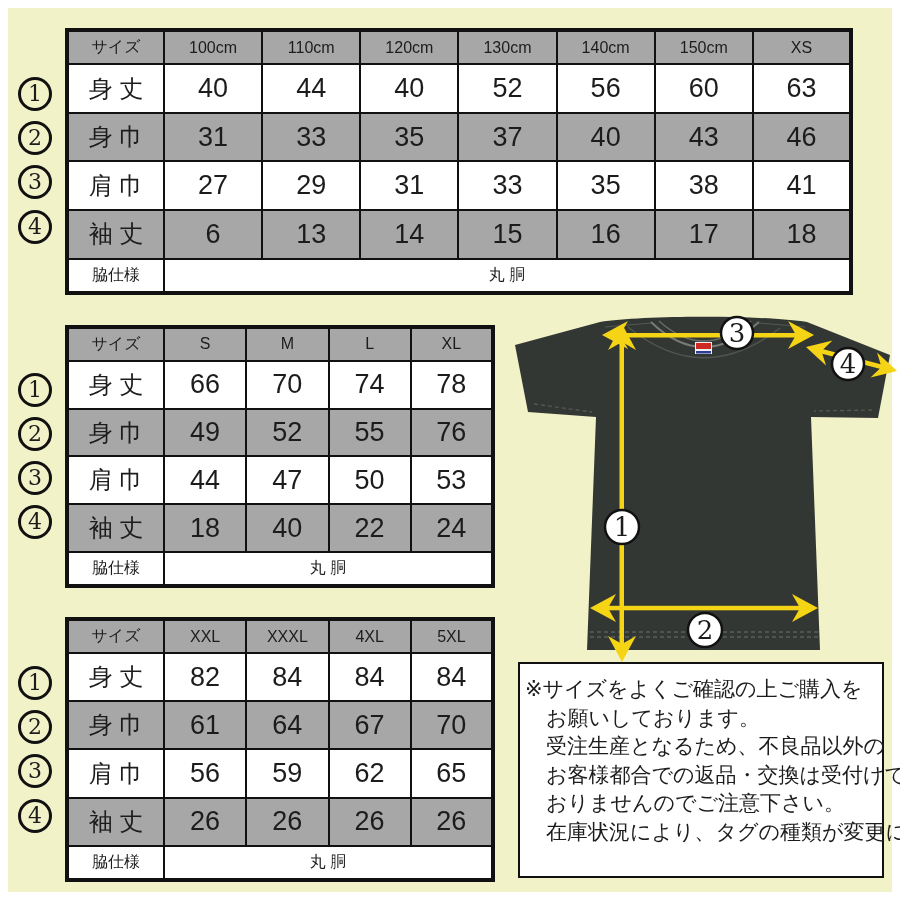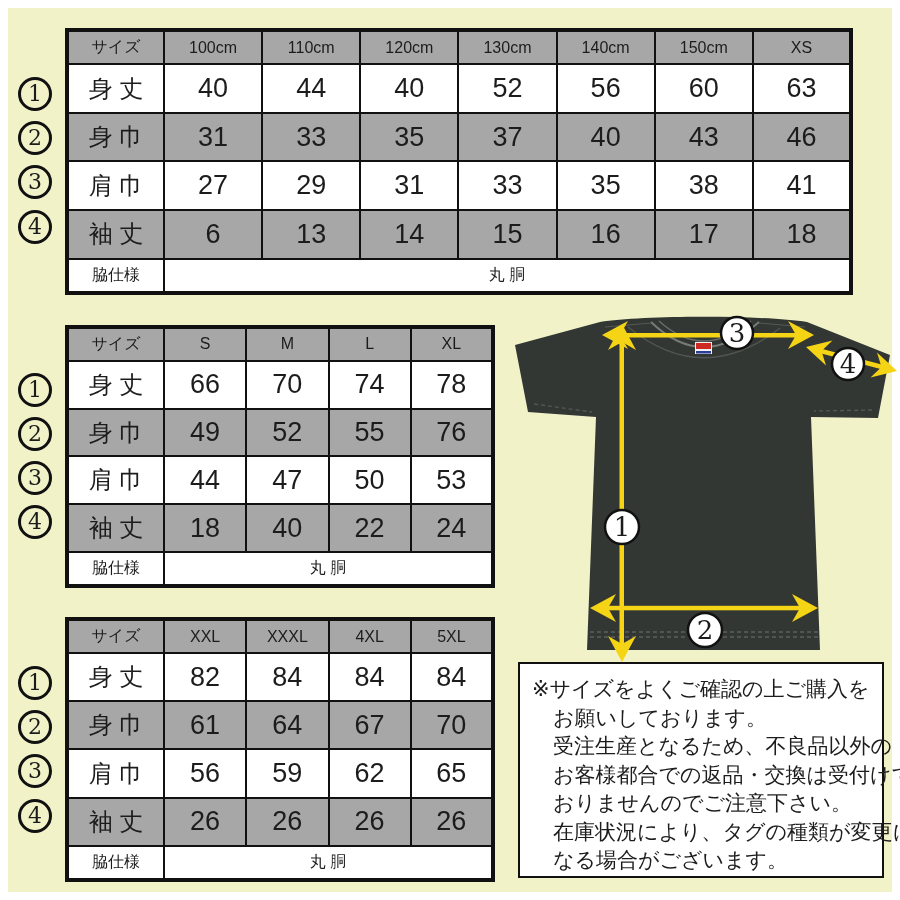--- a/index.html
+++ b/index.html
@@ -38,21 +38,21 @@
     position:absolute;left:18px;width:28px;height:28px;border:3px solid var(--line);
     border-radius:50%;display:flex;align-items:center;justify-content:center;
     font-family:"DejaVu Serif","Liberation Serif",serif;font-size:22px;color:var(--ink);
     background:transparent;line-height:1;
   }
 
   
   .note{
     position:absolute;left:518px;top:662px;width:366px;height:216px;
     background:var(--white);border:2px solid var(--line);box-sizing:border-box;
-    padding:11px 8px 0 12px;
+    padding:11px 8px 0 5px;
   }
   .note-line{font-size:21px;line-height:28.5px;white-space:nowrap;}
   .note-line.ind{padding-left:21px;}
 
   
   .shirt-wrap{position:absolute;left:508px;top:314px;width:390px;height:350px;}
   svg text.circ-num{
     font-family:"DejaVu Serif","Liberation Serif",serif;font-size:26px;fill:var(--ink);
     text-anchor:middle;
   }
@@ -313,14 +313,13 @@
 </svg>
 </div>
 
 <div class="note">
   <div class="note-line">※サイズをよくご確認の上ご購入を</div>
   <div class="note-line ind">お願いしております。</div>
   <div class="note-line ind">受注生産となるため、不良品以外の</div>
   <div class="note-line ind">お客様都合での返品・交換は受付けて</div>
   <div class="note-line ind">おりませんのでご注意下さい。</div>
   <div class="note-line ind">在庫状況により、タグの種類が変更に</div>
-  <div class="note-line ind">なる場合がございます。</div>
 </div>
 
 </body></html>

